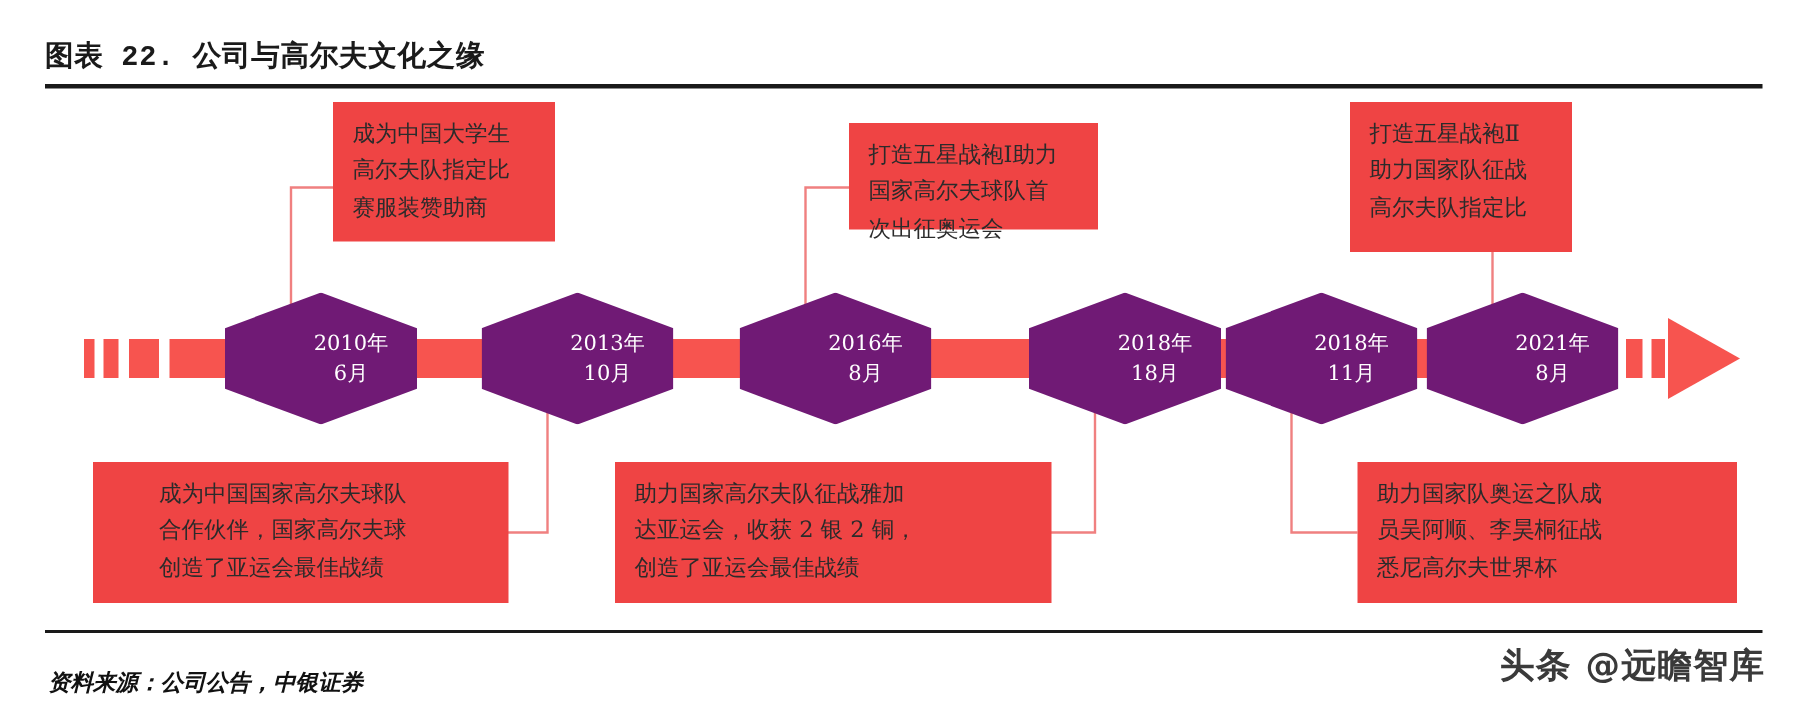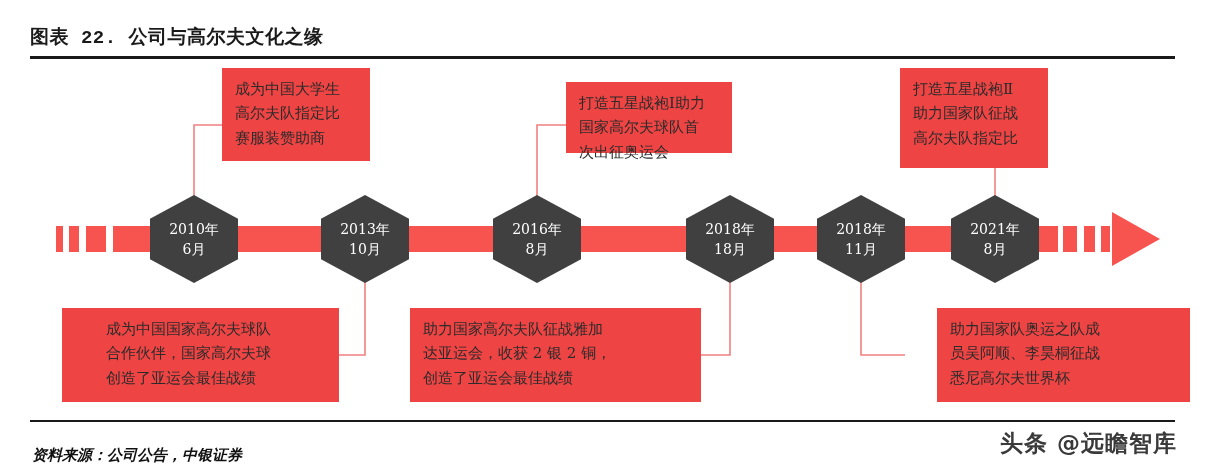--- a/index.html
+++ b/index.html
@@ -40,28 +40,29 @@
     white-space:nowrap;letter-spacing:1px;
   }
 
   
   .axis{position:absolute;left:0;top:0;width:1205px;height:467px;pointer-events:none;}
 
   
   .hex{
     position:absolute;
     width:88px;height:88px;
-    background:#404040;
+    background:#701a75;
     clip-path:polygon(50% 0%,100% 27%,100% 73%,50% 100%,0% 73%,0% 27%);
     color:#ffffff;
     display:flex;flex-direction:column;align-items:center;justify-content:center;
     font-family:"DejaVu Serif","Liberation Serif",serif;
     font-size:14px;line-height:1.45;
     text-align:center;
     z-index:5;
+    padding-left:40px;
   }
   .hex .l1,.hex .l2{display:block;white-space:nowrap;}
 
   
   .box{
     position:absolute;
     background:#ef4444;
     font-family:"DejaVu Serif","Liberation Serif",serif;
     font-size:15px;line-height:1.62;color:#2b2b2b;
     padding:9px 12px 9px 13px;
@@ -154,21 +155,21 @@
     <span class="ln">合作伙伴，国家高尔夫球</span>
     <span class="ln">创造了亚运会最佳战绩</span>
   </div>
 
   <div class="box" style="left:410px;top:308px;width:291px;height:94px;">
     <span class="ln">助力国家高尔夫队征战雅加</span>
     <span class="ln">达亚运会，收获 2 银 2 铜，</span>
     <span class="ln">创造了亚运会最佳战绩</span>
   </div>
 
-  <div class="box" style="left:905px;top:308px;width:253px;height:94px;margin-left:32px;">
+  <div class="box" style="left:905px;top:308px;width:253px;height:94px;">
     <span class="ln">助力国家队奥运之队成</span>
     <span class="ln">员吴阿顺、李昊桐征战</span>
     <span class="ln">悉尼高尔夫世界杯</span>
   </div>
 
   <div class="rule-bottom"></div>
   <div class="source">资料来源：公司公告，中银证券</div>
   <div class="watermark">头条 @远瞻智库</div>
 
 </div>

